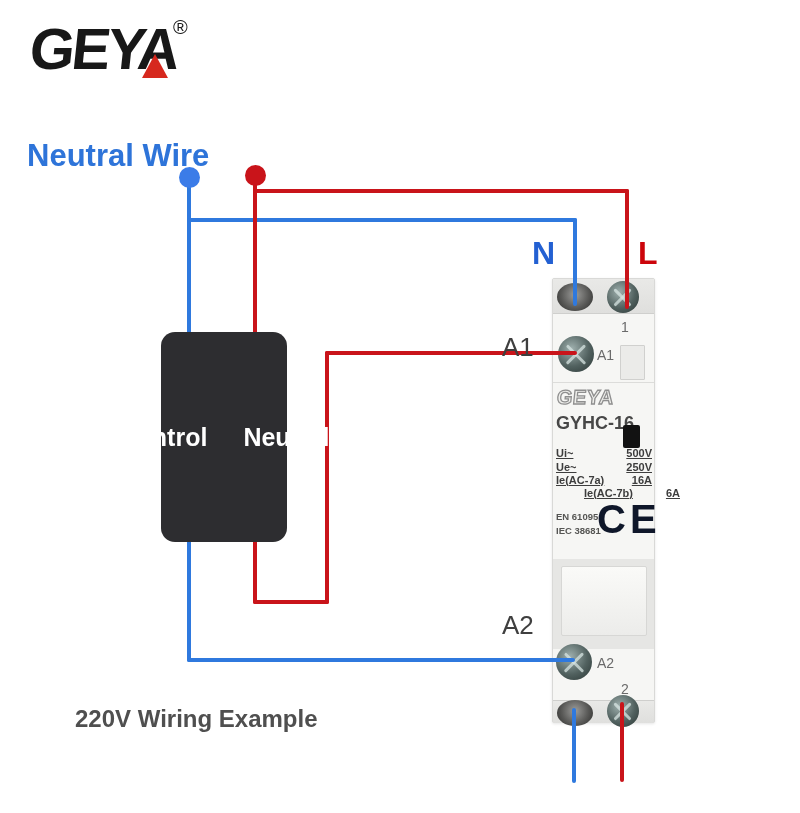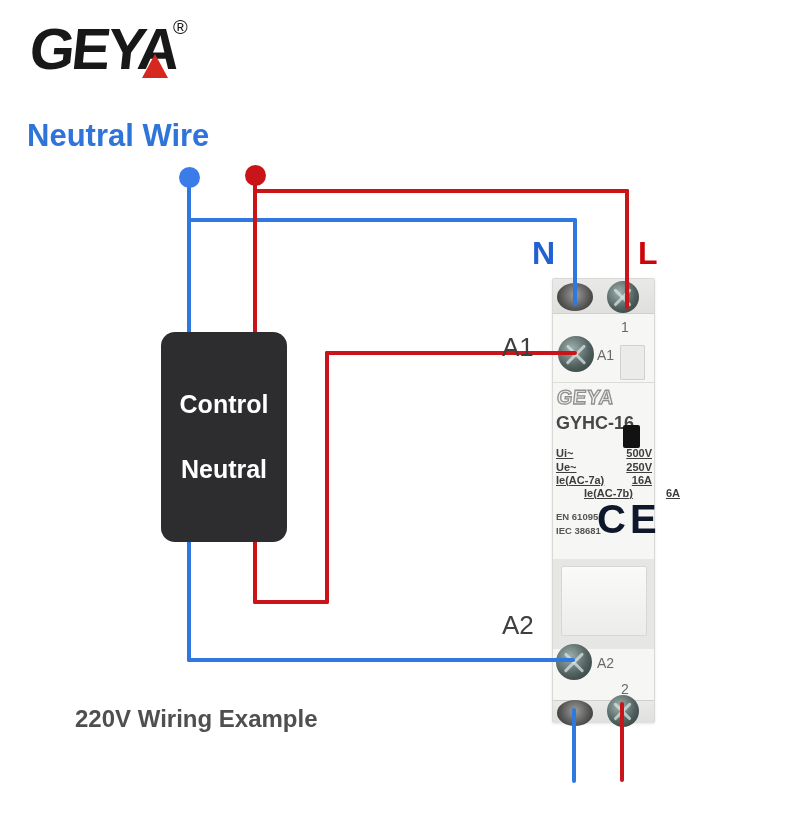--- a/index.html
+++ b/index.html
@@ -9,39 +9,39 @@
   
   .brand{position:absolute;left:30px;top:14px;width:180px;height:85px;}
   .brand-text{position:absolute;left:0;top:6px;font-size:58px;font-weight:900;color:#181818;
     letter-spacing:-3px;transform:skewX(-6deg);line-height:1;}
   .brand-reg{position:absolute;left:143px;top:2px;font-size:20px;font-weight:400;color:#181818;}
   .brand-tri{position:absolute;left:112px;top:40px;width:0;height:0;
     border-left:13px solid transparent;border-right:13px solid transparent;border-bottom:24px solid #d6281e;}
 
   
   .lbl{position:absolute;font-weight:800;line-height:1;}
-  .lbl-neutral{left:27px;top:120px;font-size:31px;color:#2e74d9;}
+  .lbl-neutral{left:27px;top:140px;font-size:31px;color:#2e74d9;}
   .lbl-live{left:280px;top:153px;font-size:31px;color:#e30613;}
   .lbl-n{left:532px;top:237px;font-size:32px;color:#2360d2;}
   .lbl-l{left:638px;top:237px;font-size:32px;color:#cc050b;}
   .lbl-a1{left:502px;top:334px;font-size:26px;color:#3f3f3f;font-weight:500;}
   .lbl-a2{left:502px;top:612px;font-size:26px;color:#3f3f3f;font-weight:500;}
   .lbl-caption{left:75px;top:707px;font-size:24px;color:#4f4f4f;font-weight:700;}
 
   
   .wire{position:absolute;border-radius:2px;}
   .wire.blue{background:#2f79de;}
   .wire.red{background:#c9141a;}
   .dot{position:absolute;width:21px;height:21px;border-radius:50%;}
   .dot.blue{background:#3b7ce8;}
   .dot.red{background:#c9141a;}
 
   
   .ctrl-box{position:absolute;left:161px;top:332px;width:126px;height:210px;background:#2d2d30;
-    border-radius:14px;display:flex;flex-direction:column;align-items:center;justify-content:center;gap:36px;}
+    border-radius:14px;display:flex;flex-direction:row;align-items:center;justify-content:center;gap:36px;}
   .ctrl-box span{color:#ffffff;font-size:25px;font-weight:700;}
 
   
   .contactor{position:absolute;left:552px;top:278px;width:103px;height:445px;
     background:#f6f6f4;border:1px solid #d9d9d7;border-radius:2px;box-sizing:border-box;
     box-shadow:0 1px 3px rgba(0,0,0,0.10);}
   .ct-strip{position:absolute;left:0;width:101px;background:linear-gradient(180deg,#e9e9e7,#dfdfdd);}
   .ct-strip.top{top:0;height:34px;border-bottom:1px solid #cfcfcd;}
   .ct-strip.bottom{top:421px;height:22px;border-top:1px solid #cfcfcd;}
   .ct-divider{position:absolute;left:0;width:101px;height:1px;background:#dcdcda;}

